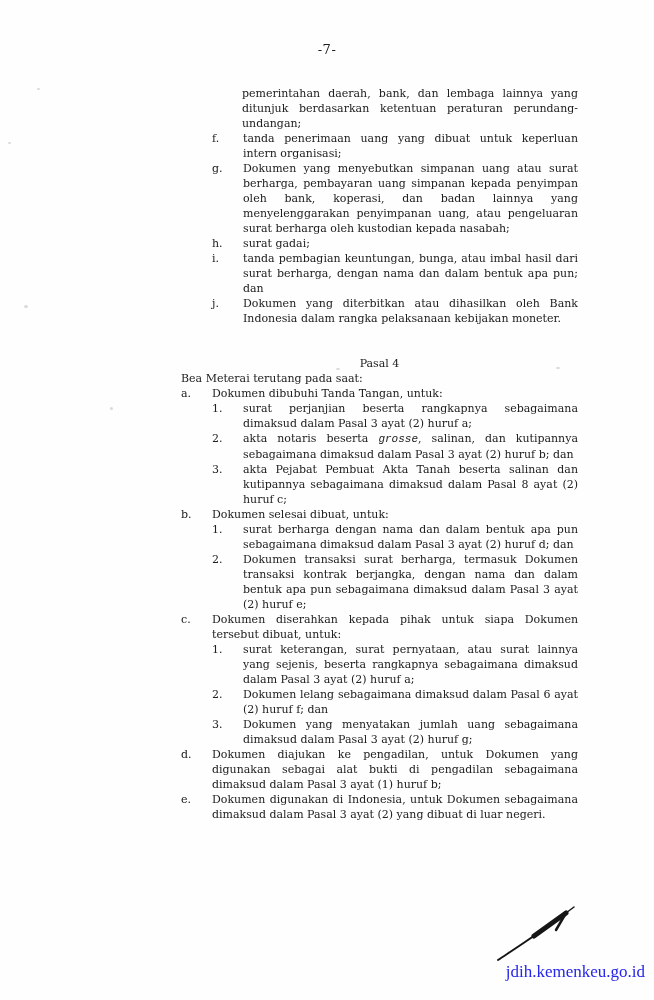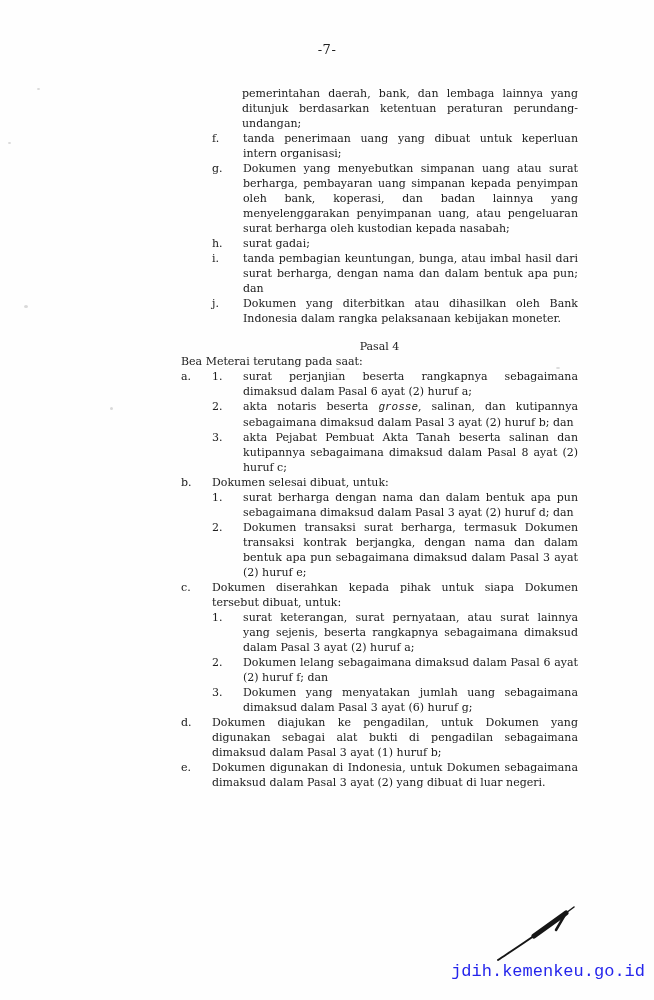--- a/index.html
+++ b/index.html
@@ -15,25 +15,25 @@
   }
   .main{
     position:absolute;left:181px;top:86px;width:397px;
     font-size:11px;line-height:15px;text-align:justify;
   }
   .cont-para{margin-left:61px;}
   .row{display:flex;}
   .row .lbl{flex:0 0 31px;}
   .row .body{flex:1;text-align:justify;}
   .l1{margin-left:31px;}
-  .heading{text-align:center;margin-top:13px;}
+  .heading{text-align:center;margin-top:30px;}
   .paraf{position:absolute;left:494px;top:906px;}
   .footer-link{
     position:absolute;top:962px;right:9px;
-    font-family:Liberation Mono, monospace;font-size:17px;
+    font-family:Liberation Serif, serif;font-size:17px;
     color:#2525ec;text-decoration:none;
   }
   .speck{position:absolute;background:#d9d9d9;border-radius:50%;}
   i{font-style:italic;font-family:Liberation Mono, monospace;}
 </style>
 </head>
 <body>
 
 <div class="page">
 
@@ -63,23 +63,24 @@
       <span class="lbl">j.</span>
       <span class="body">Dokumen yang diterbitkan atau dihasilkan oleh Bank Indonesia dalam rangka pelaksanaan kebijakan moneter.</span>
     </div>
 
     <div class="heading">Pasal 4</div>
     <div>Bea Meterai terutang pada saat:</div>
 
     <div class="row">
       <span class="lbl">a.</span>
       <div class="body">
+        <div>Dokumen dibubuhi Tanda Tangan, untuk:</div>
         <div class="row">
           <span class="lbl">1.</span>
-          <span class="body">surat perjanjian beserta rangkapnya sebagaimana dimaksud dalam Pasal 6 ayat (2) huruf a;</span>
+          <span class="body">surat perjanjian beserta rangkapnya sebagaimana dimaksud dalam Pasal 3 ayat (2) huruf a;</span>
         </div>
         <div class="row">
           <span class="lbl">2.</span>
           <span class="body"><span>akta notaris beserta </span><i>grosse</i><span>, salinan, dan kutipannya sebagaimana dimaksud dalam Pasal 3 ayat (2) huruf b; dan</span></span>
         </div>
         <div class="row">
           <span class="lbl">3.</span>
           <span class="body">akta Pejabat Pembuat Akta Tanah beserta salinan dan kutipannya sebagaimana dimaksud dalam Pasal 8 ayat (2) huruf c;</span>
         </div>
       </div>
@@ -107,21 +108,21 @@
         <div class="row">
           <span class="lbl">1.</span>
           <span class="body">surat keterangan, surat pernyataan, atau surat lainnya yang sejenis, beserta rangkapnya sebagaimana dimaksud dalam Pasal 3 ayat (2) huruf a;</span>
         </div>
         <div class="row">
           <span class="lbl">2.</span>
           <span class="body">Dokumen lelang sebagaimana dimaksud dalam Pasal 6 ayat (2) huruf f; dan</span>
         </div>
         <div class="row">
           <span class="lbl">3.</span>
-          <span class="body">Dokumen yang menyatakan jumlah uang sebagaimana dimaksud dalam Pasal 3 ayat (6) huruf g;</span>
+          <span class="body">Dokumen yang menyatakan jumlah uang sebagaimana dimaksud dalam Pasal 3 ayat (2) huruf g;</span>
         </div>
       </div>
     </div>
 
     <div class="row">
       <span class="lbl">d.</span>
       <span class="body">Dokumen diajukan ke pengadilan, untuk Dokumen yang digunakan sebagai alat bukti di pengadilan sebagaimana dimaksud dalam Pasal 3 ayat (1) huruf b;</span>
     </div>
 
     <div class="row">

